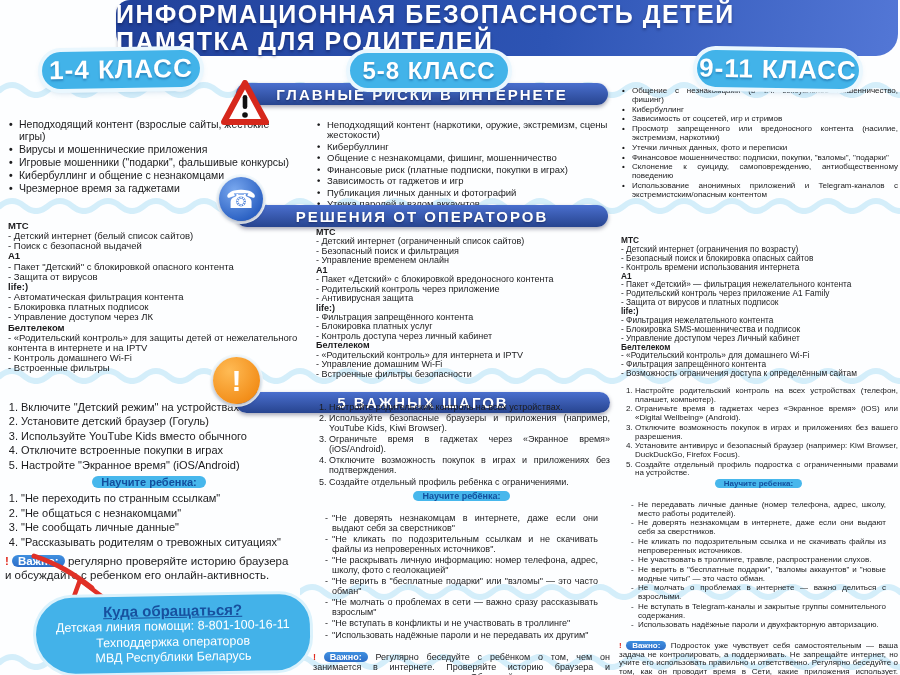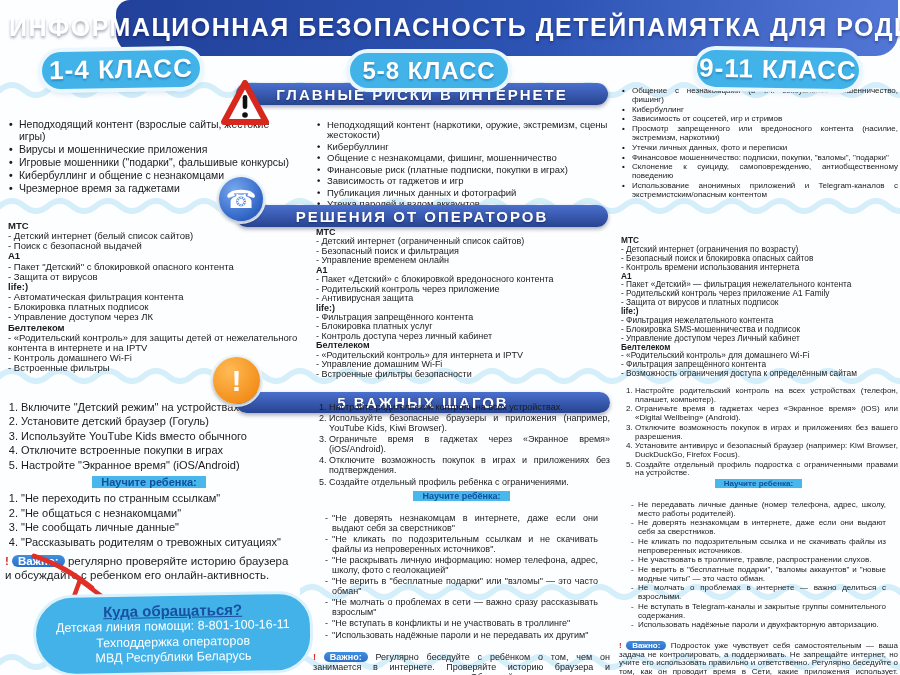--- a/index.html
+++ b/index.html
@@ -4,22 +4,22 @@
 <style>
   html,body{margin:0;padding:0;background:#ffffff;}
   .page{position:relative;width:900px;height:675px;overflow:hidden;background:#fdfeff;
         font-family:"Liberation Sans",sans-serif;color:#1b1b1d;}
   .layer{position:absolute;z-index:2;}
   
   svg.wave{position:absolute;z-index:0;opacity:.45;}
   
   .top-band{position:absolute;left:116px;top:0;width:782px;height:56px;z-index:1;
             background:linear-gradient(100deg,#21419a 0%,#2d54b4 55%,#5377d6 100%);
-            border-radius:14px 0 22px 24px;display:flex;flex-direction:row;
-            align-items:center;justify-content:center;}
+            border-radius:14px 0 22px 24px;display:flex;flex-direction:column;
+            justify-content:center;}
   .title-line{color:#fff;font-weight:bold;font-size:25px;letter-spacing:1.5px;line-height:1.1;
               text-shadow:0 2px 3px rgba(0,0,40,.35);white-space:nowrap;}
   
   .badge{position:absolute;z-index:3;background:#42b3e9;color:#fff;font-weight:bold;
          display:flex;align-items:center;justify-content:center;border-radius:26px;
          box-shadow:0 0 0 4px #eaf7fe,0 3px 7px rgba(60,130,180,.35);
          text-shadow:0 2px 2px rgba(15,80,140,.4);letter-spacing:1px;}
   
   .bar{position:absolute;z-index:2;background:linear-gradient(180deg,#4a6fce,#27448f);
        border-radius:12px;color:#fff;font-weight:bold;display:flex;align-items:center;
@@ -38,21 +38,21 @@
   ul.bullets li::before{content:"\2022";position:absolute;left:1px;font-weight:bold;}
   ol.num{margin:0;padding-left:16px;}
   ol.num li{margin-bottom:1px;}
   ul.dash{margin:12px;padding:0;list-style:none;}
   ul.dash li{position:relative;padding-left:7px;margin-bottom:1px;}
   ul.dash li::before{content:"-";position:absolute;left:0;}
   .op-name{font-weight:bold;}
   
   .teach-title{text-align:center;margin:4px 0 3px;}
   .teach-title span{background:#47b7ec;color:#124f9d;font-weight:bold;
-                    padding:0 9px;border-radius:0;}
+                    padding:0 9px;border-radius:6px;}
   
   .important{margin-top:4px;}
   .excl-mark{color:#e02b1f;font-weight:bold;}
   .imp-pill{background:linear-gradient(180deg,#3f90e0,#2e6ec8);color:#fff;font-weight:bold;
             padding:0 6px;border-radius:8px;}
   
   .c1-risks{font-size:10.5px;line-height:1.14;}
   .c1-ops{font-size:9.5px;line-height:1.07;}
   .c1-steps{font-size:11px;line-height:1.22;}
   .c1-steps .important{font-size:11.5px;}

